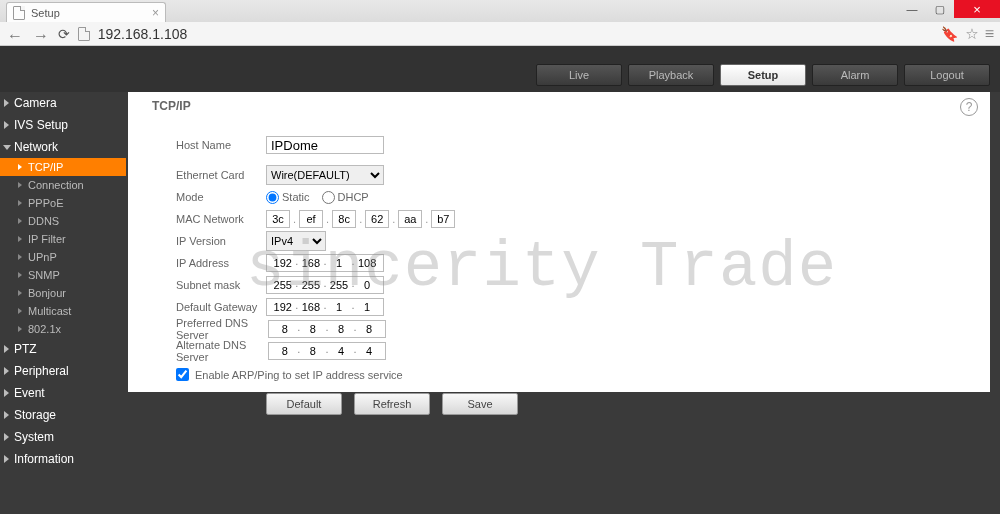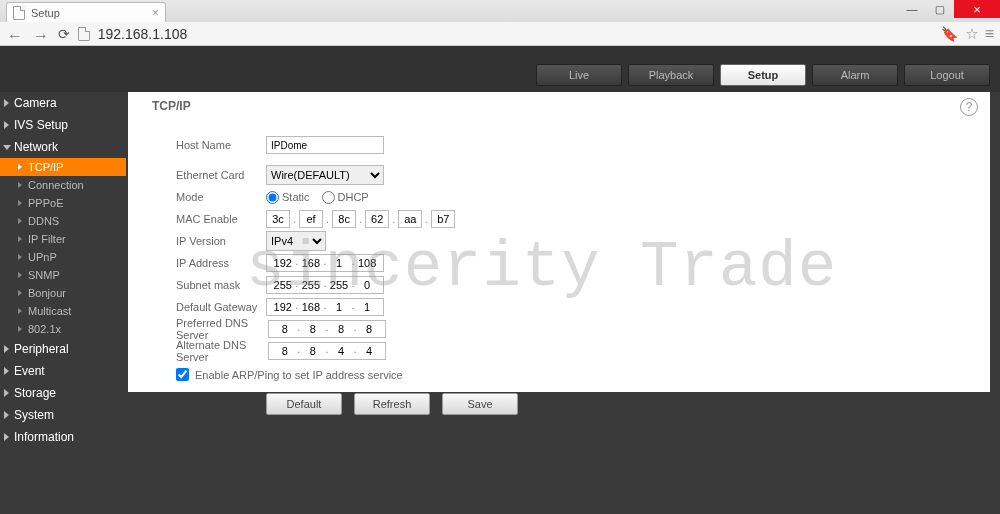--- a/index.html
+++ b/index.html
@@ -41,21 +41,21 @@
   .side-sub.active::before { border-left-color:#fff; }
   .content { flex:1; background:#3a3a3a; padding:0 10px 10px 2px; position:relative;}
   .panel { background:#fff; height:300px; color:#555; position:relative;}
   .panel-tabs { display:flex; }
   .ptab { padding:7px 24px; background:#eaeaea; color:#666; font-weight:bold; font-size:12px; border: none;}
   .ptab.active { background:#fff; }
   .help-icon { position:absolute; right:12px; top:6px; width:18px;height:18px;border:1px solid #999;border-radius:50%;color:#999;font-size:12px;display:flex;align-items:center;justify-content:center;cursor:pointer;}
   .form { padding: 14px 0 0 36px; font-size:11px;margin-left:12px; }
   .frow { display:flex; align-items:center; height:22px; }
   .flabel { width:90px; color:#666; }
-  .tin { width:118px; height:18px; border:1px solid #bbb; padding:0 4px; font-size:10px; }
+  .tin { width:118px; height:18px; border:1px solid #bbb; padding:0 4px; font-size:13px; }
   .sel { width:118px; height:20px; border:1px solid #bbb; font-size:11px; }
   .radio-row { display:flex; gap:12px; align-items:center; }
   .radio-row label { display:flex; gap:3px; align-items:center; color:#666;}
   .mac-group, .ip-group { display:flex; align-items:center; gap:0; }
   .mac-oct { width:24px; height:18px; border:1px solid #bbb; text-align:center; font-size:11px; }
   .mac-sep { padding:0 3px; color:#999;}
   .ip-box { width:118px; height:18px; border:1px solid #bbb; display:flex; justify-content:space-around; font-size:11px; padding:0 4px;}
   .ip-box span.dot{color:#888;}
   .ip-box input { width:22px; border:none; text-align:center; font-size:11px; outline:none;}
   .check-row { display:flex; align-items:center; gap:6px; padding:6px 0 0 0; color:#666; font-size:11px;}
@@ -110,20 +110,21 @@
       <div class="side-sub active">TCP/IP</div>
       <div class="side-sub">Connection</div>
       <div class="side-sub">PPPoE</div>
       <div class="side-sub">DDNS</div>
       <div class="side-sub">IP Filter</div>
       <div class="side-sub">UPnP</div>
       <div class="side-sub">SNMP</div>
       <div class="side-sub">Bonjour</div>
       <div class="side-sub">Multicast</div>
       <div class="side-sub">802.1x</div>
+      <div class="side-item top">PTZ</div>
       <div class="side-item top">Peripheral</div>
       <div class="side-item top">Event</div>
       <div class="side-item top">Storage</div>
       <div class="side-item top">System</div>
       <div class="side-item top">Information</div>
     </div>
 
     <div class="content">
       <div class="watermark">sincerity Trade</div>
       <div class="panel">
@@ -149,21 +150,21 @@
                   <input type="radio" checked="" style="">
                   <span>Static</span>
                 </label>
               <label>
                   <input type="radio" style="">
                   <span>DHCP</span>
                 </label>
             </div>
           </div>
           <div class="frow">
-            <div class="flabel">MAC Enable</div>
+            <div class="flabel">MAC Network</div>
             <div class="mac-group">
               <input class="mac-oct" value="3c" style="">
                 <span class="mac-sep">.</span>
               <input class="mac-oct" value="ef" style="">
                 <span class="mac-sep">.</span>
               <input class="mac-oct" value="8c" style="">
                 <span class="mac-sep">.</span>
               <input class="mac-oct" value="62" style="">
                 <span class="mac-sep">.</span>
               <input class="mac-oct" value="aa" style="">

